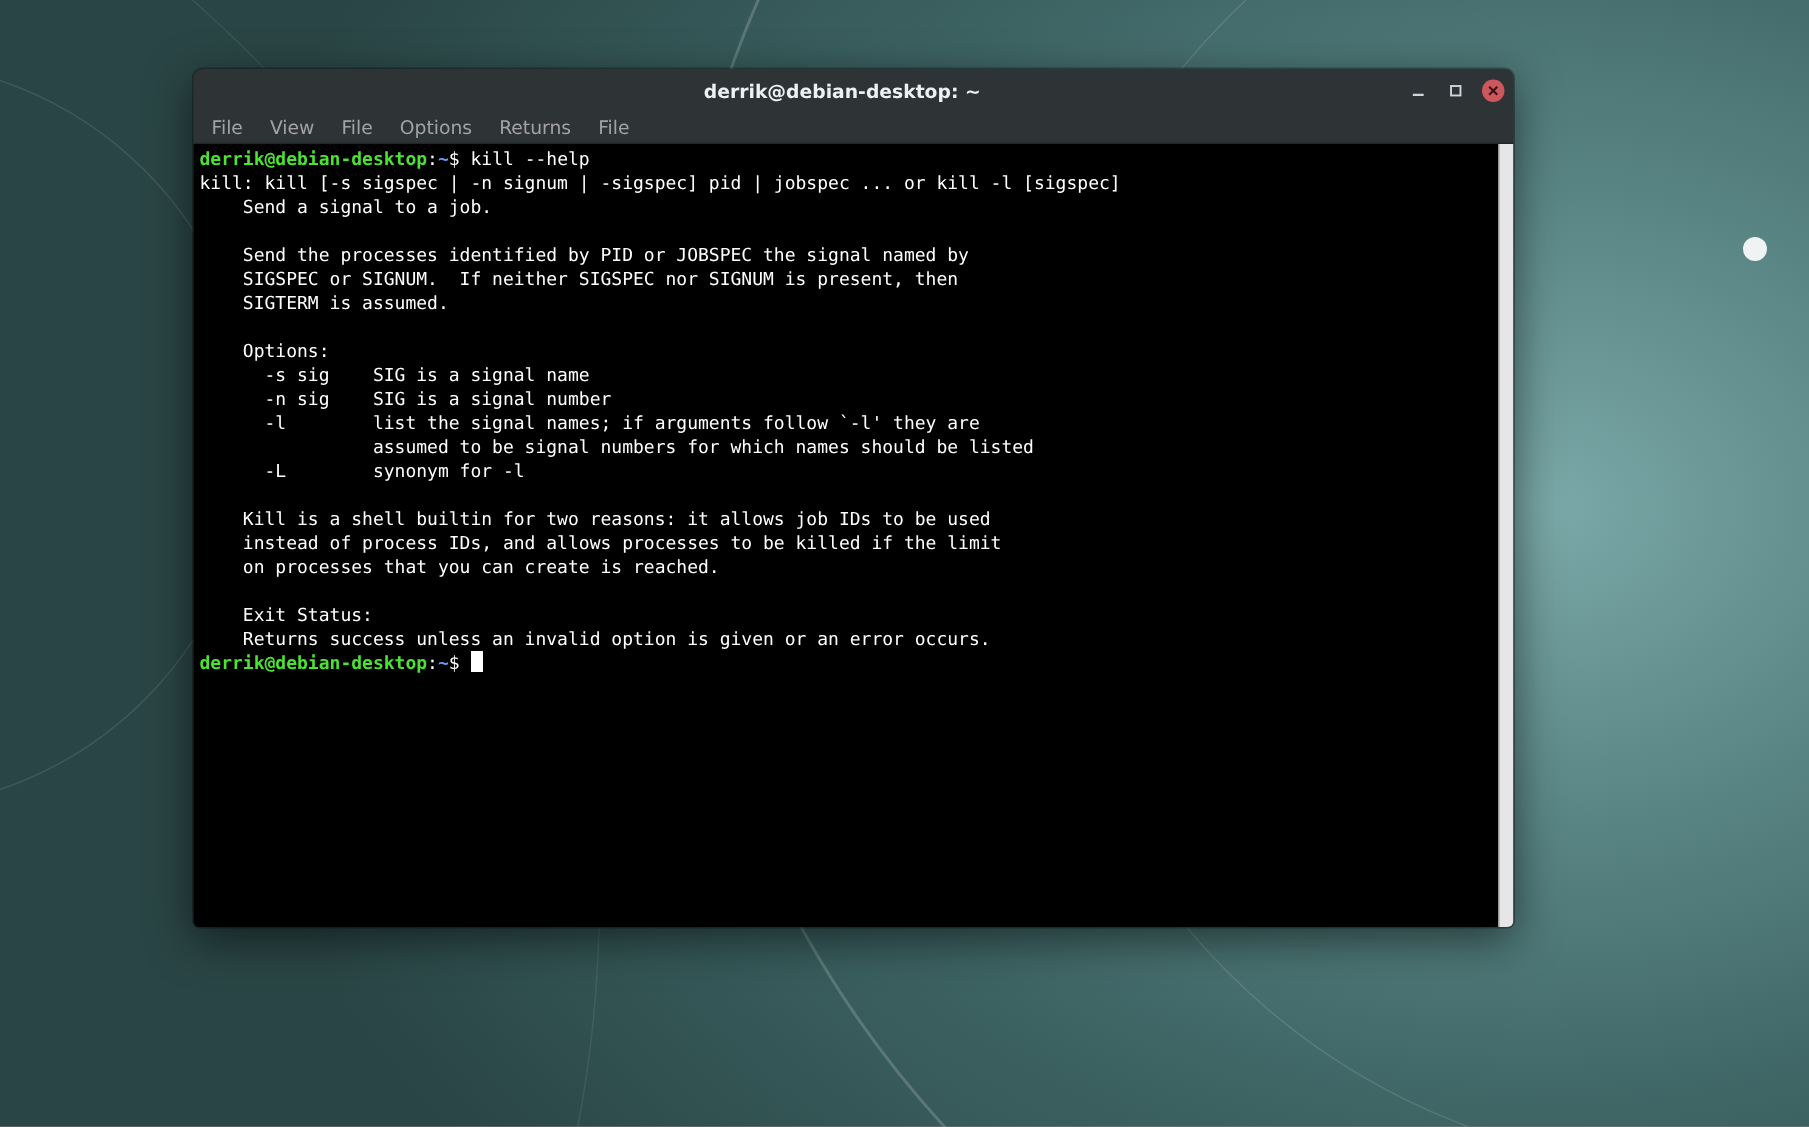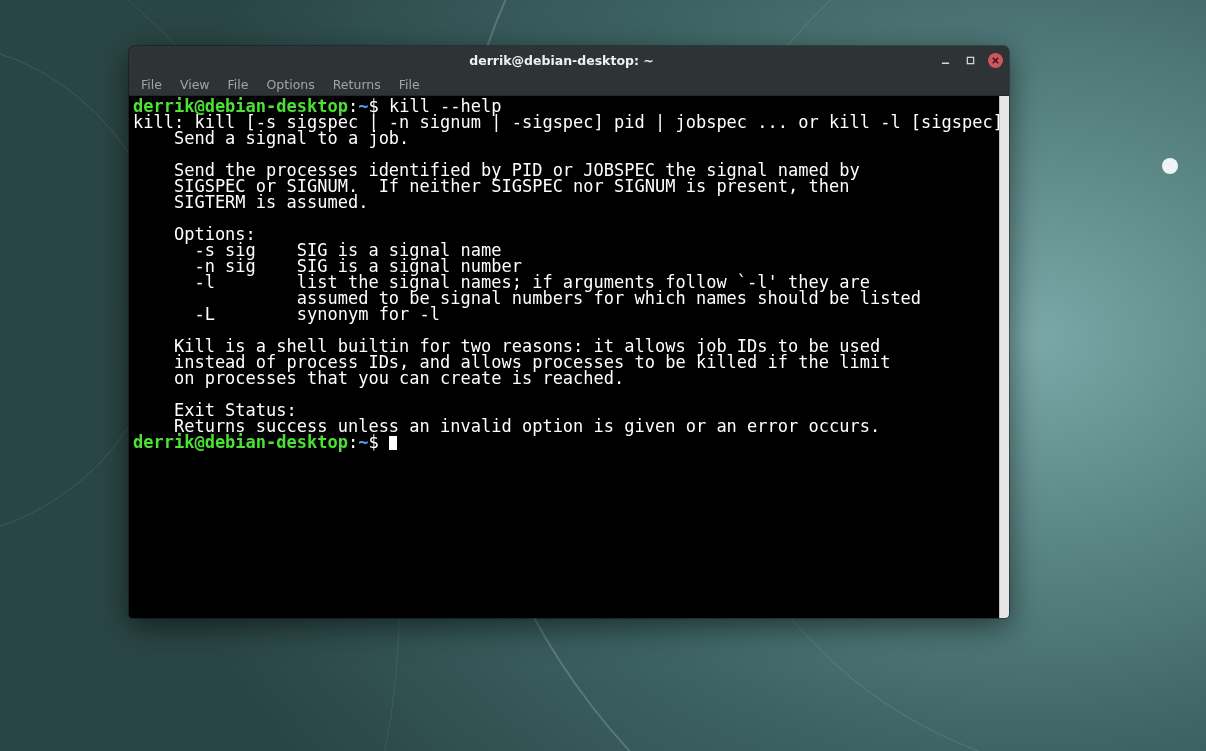--- a/index.html
+++ b/index.html
@@ -66,21 +66,21 @@
   .terminal-wrap {
     flex:1;
     display:flex;
     background:#000;
   }
   .terminal {
     flex:1;
     background: #000;
     color: #fff;
     font-family: "DejaVu Sans Mono","Liberation Mono","Courier New",monospace;
-    font-size: 17px;
+    font-size: 12px;
     line-height: 16px;
     padding: 2px 4px 4px 4px;
     white-space: pre;
     overflow: hidden;
   }
   .scrollbar {
     width: 10px;
     background: #e6e6e6;
     border-left: 1px solid #bfbfbf;
   }

